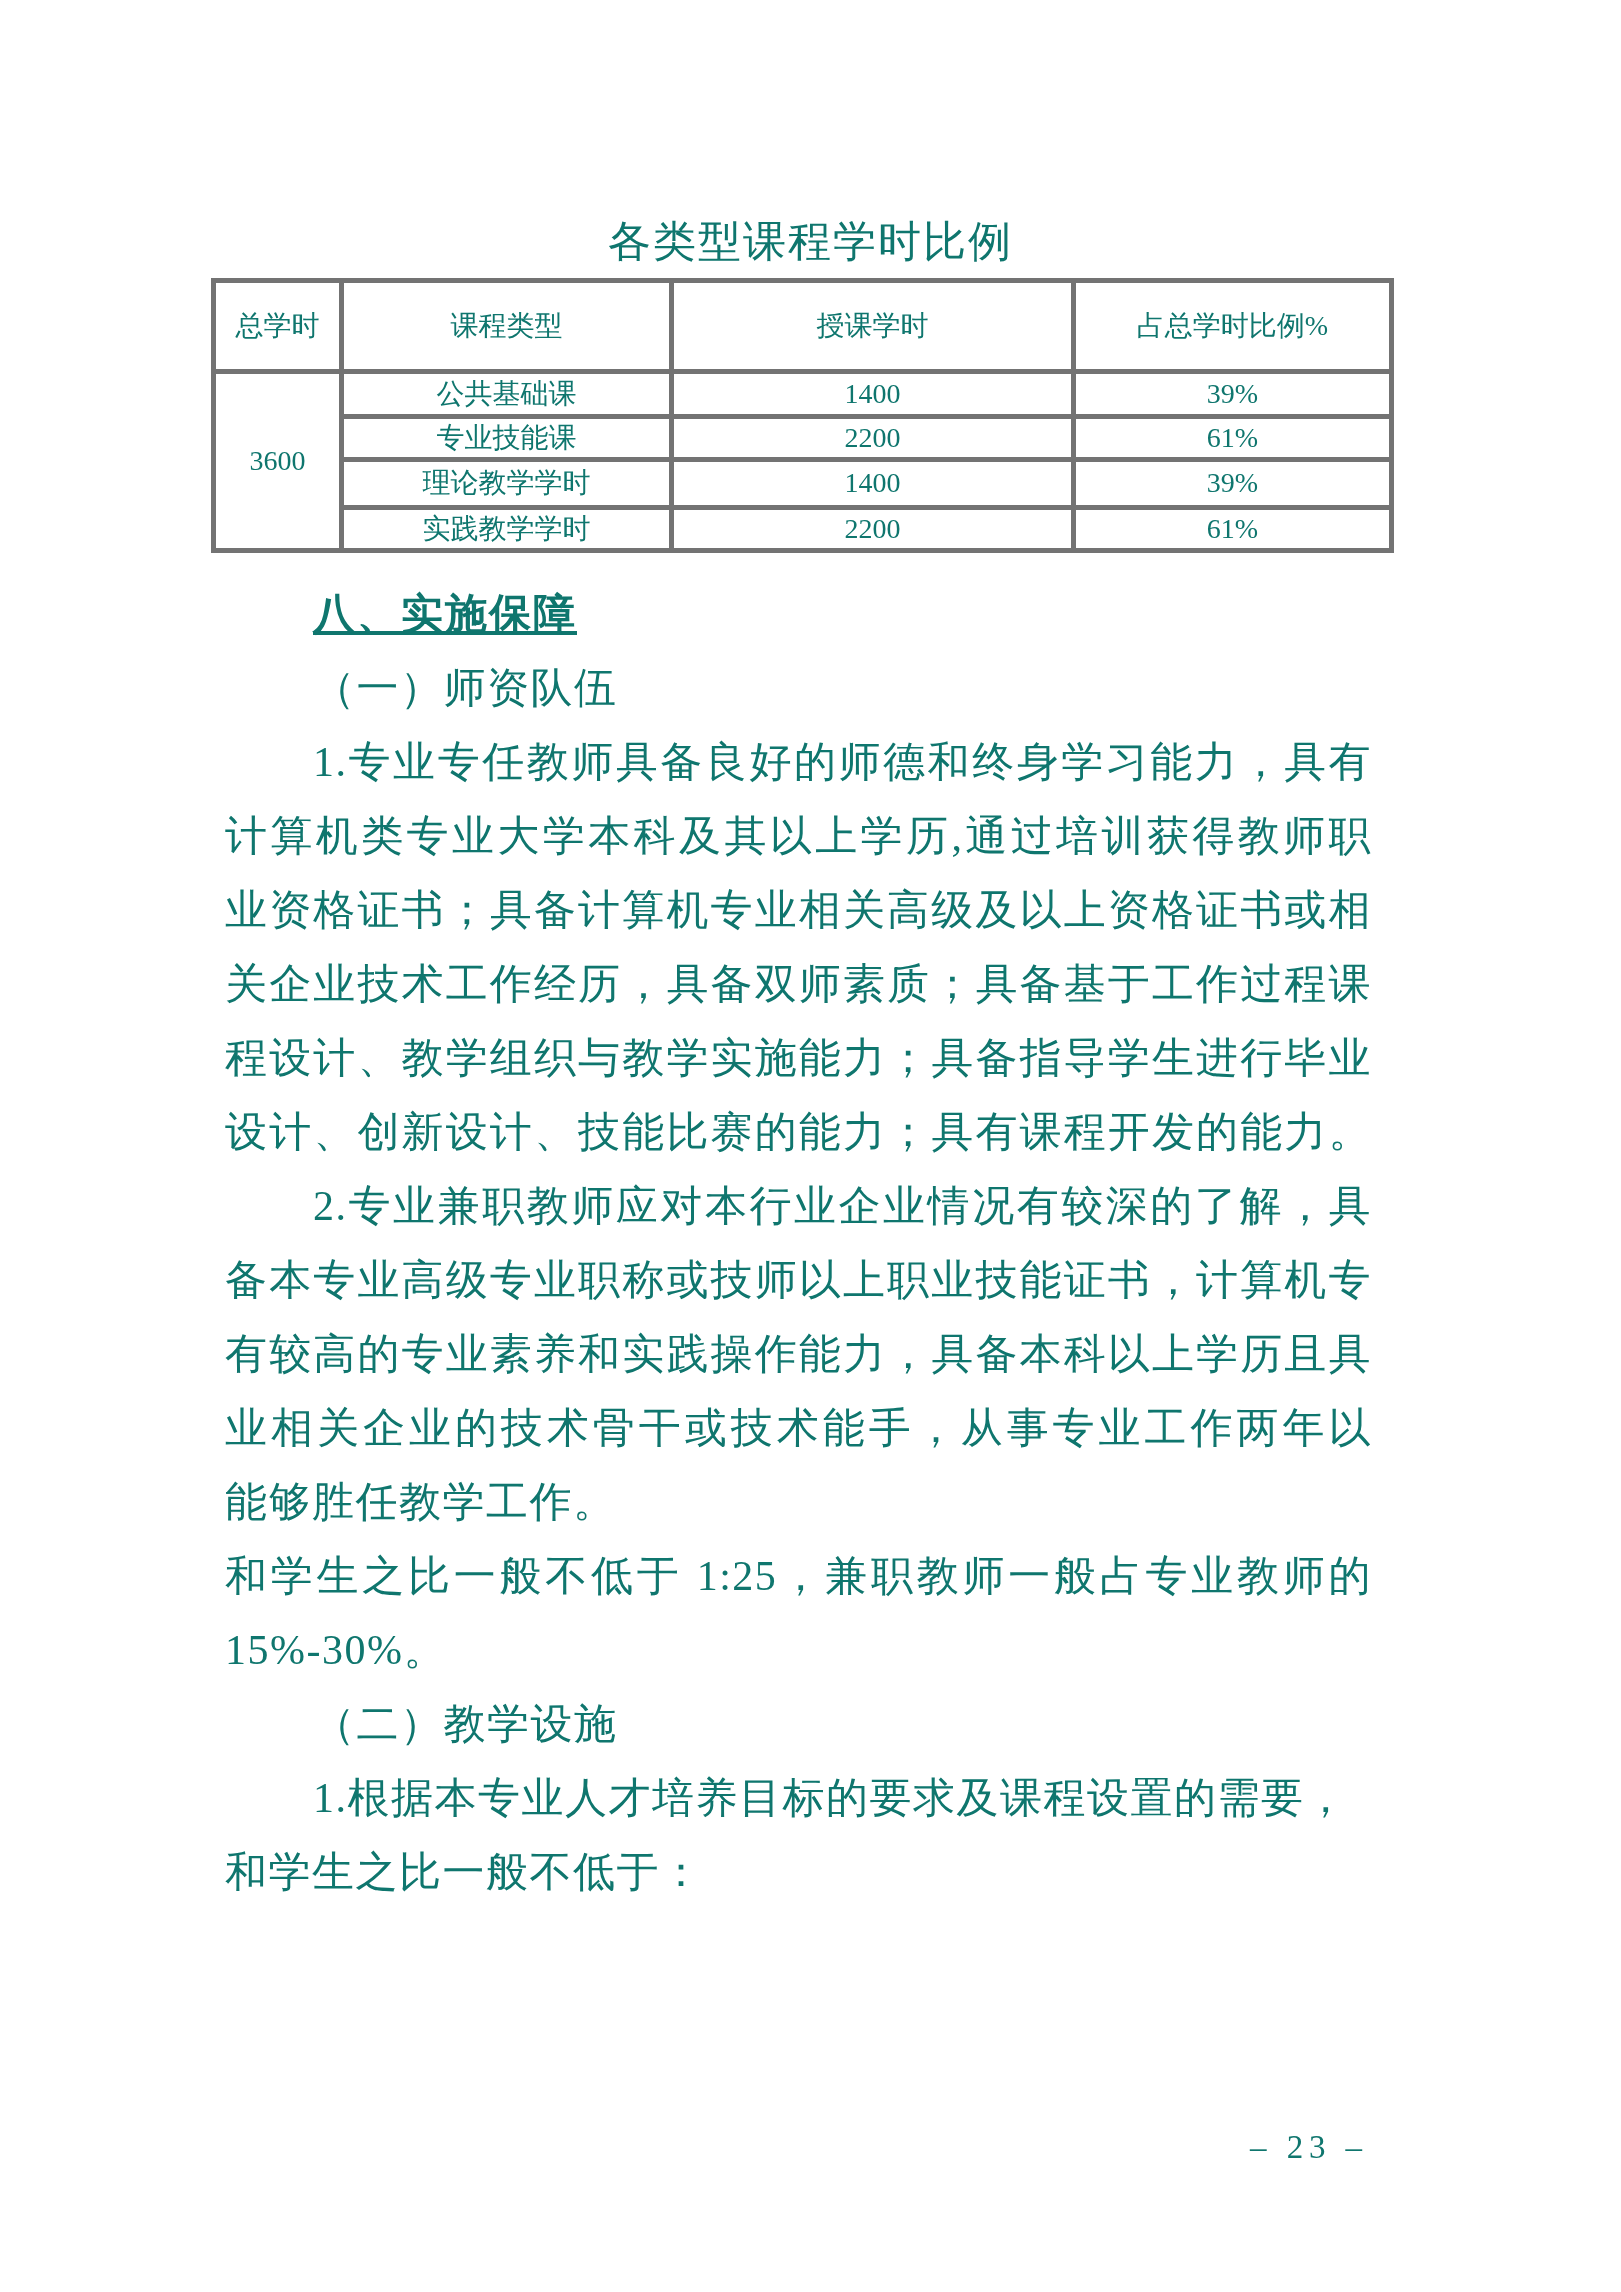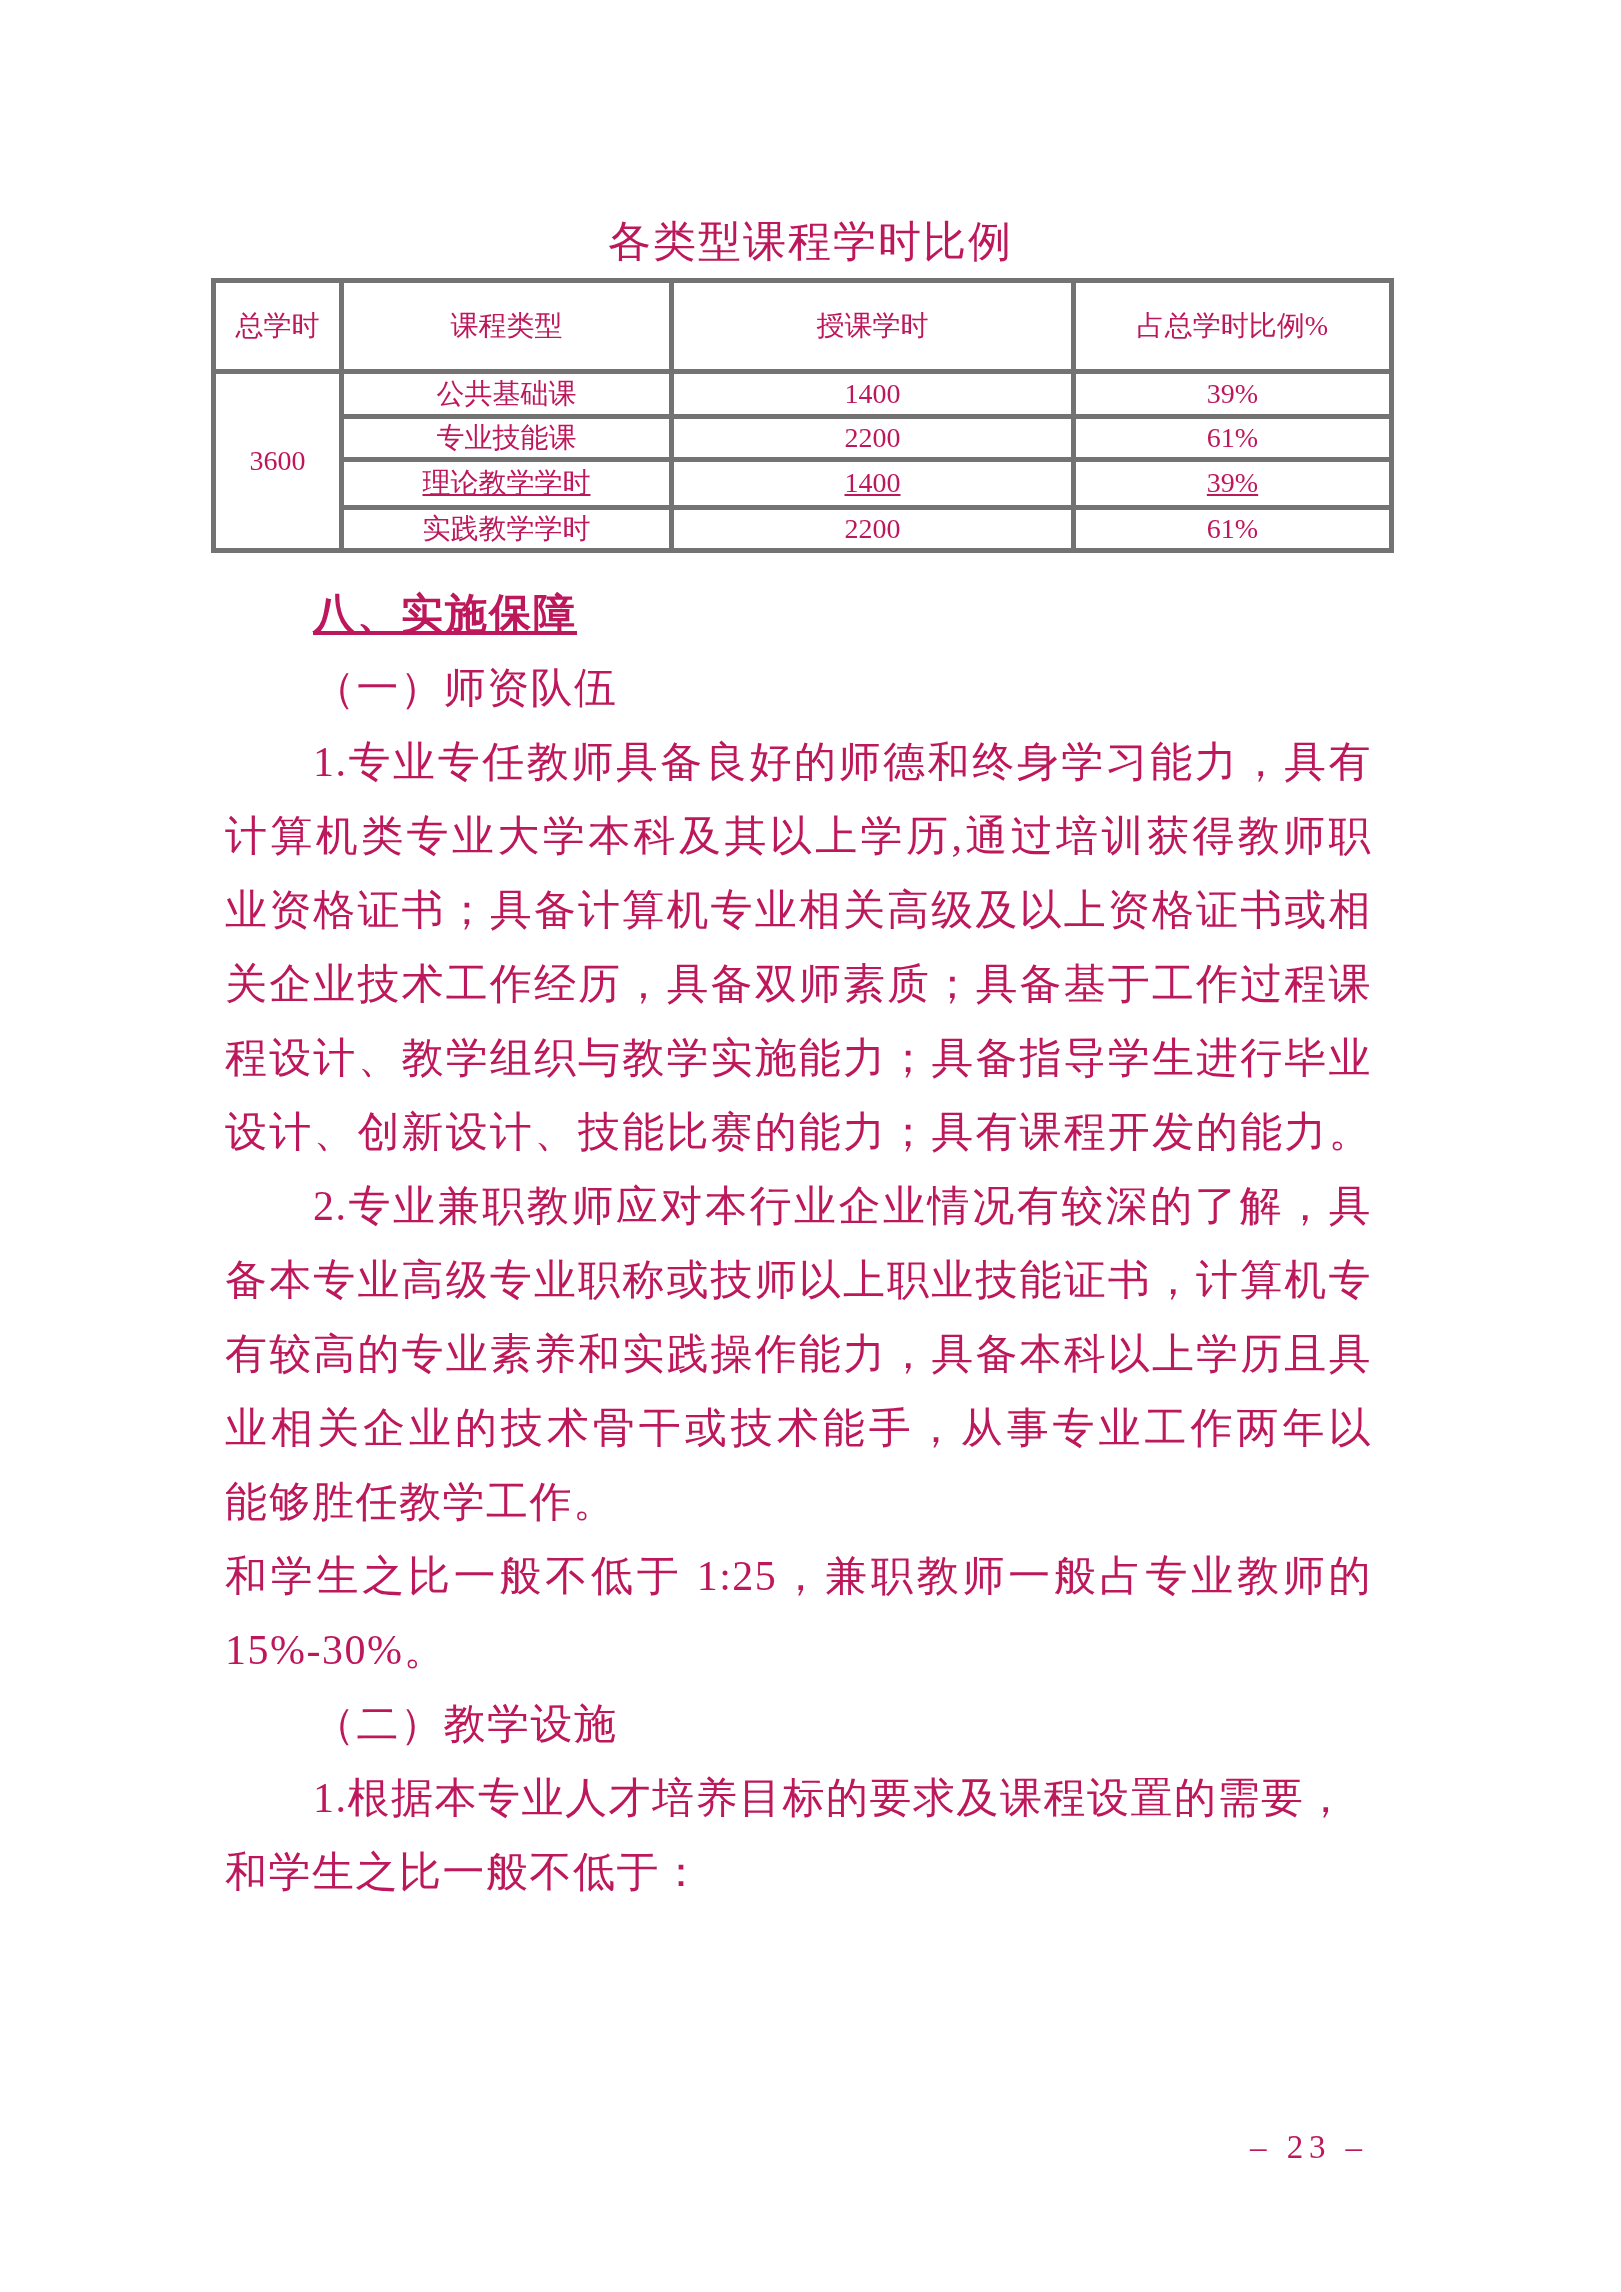--- a/index.html
+++ b/index.html
@@ -2,21 +2,21 @@
 <html><head>
 <meta charset="utf-8">
 <style>
   html,body{margin:0;padding:0;background:#888;}
   .page{
     position:relative;
     width:1621px;height:2293px;
     background:#ffffff;
     overflow:hidden;
     font-family:"Liberation Serif","DejaVu Serif",serif;
-    color:#be185d;
+    color:#0f766e;
     box-sizing:border-box;
     padding-top:214px;
   }
   .doc-title{
     height:55px;line-height:55px;
     text-align:center;
     font-size:43px;
     letter-spacing:2px;
   }
   table.hours-table{
@@ -33,21 +33,21 @@
     border:5px solid #737373;
     text-align:center;
     vertical-align:middle;
     font-size:28px;
     padding:0;
     overflow:hidden;
   }
   tr.hdr{height:91px;}
   tr.r1{height:45px;}
   tr.r2{height:42px;}
-  tr.r3{height:48px;text-decoration:underline;}
+  tr.r3{height:48px;}
   tr.r4{height:28px;margin-top:24px;}
   .content{
     margin-left:225px;
     width:1147px;
     margin-top:24.5px;
     font-size:42px;
     letter-spacing:1.5px;
   }
   .bline{
     height:74px;line-height:74px;

